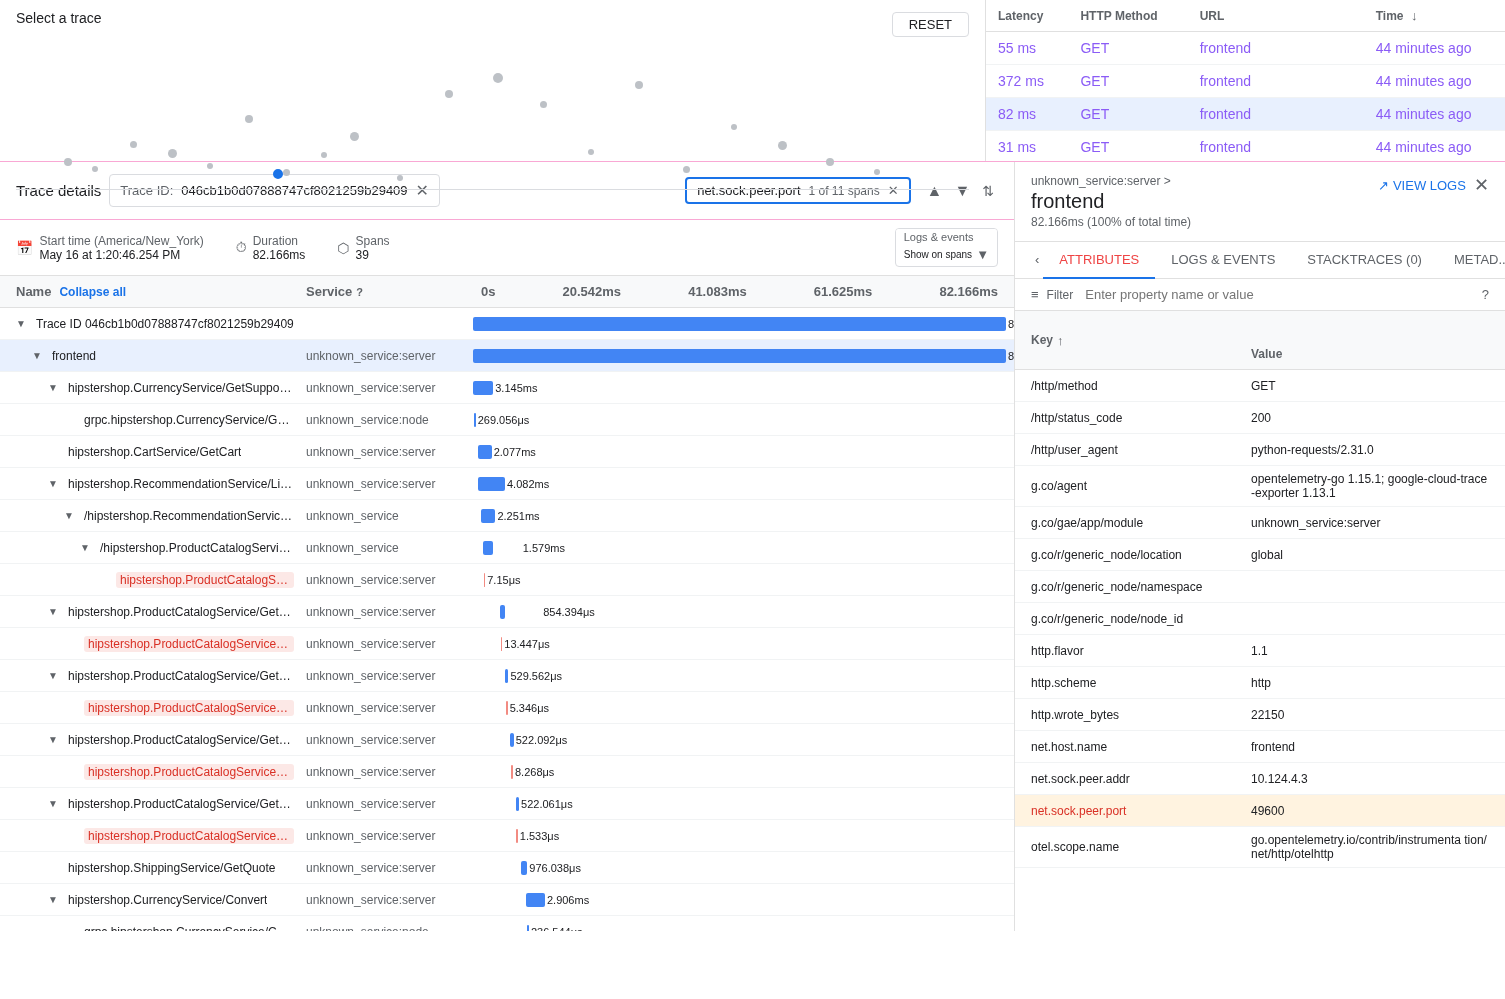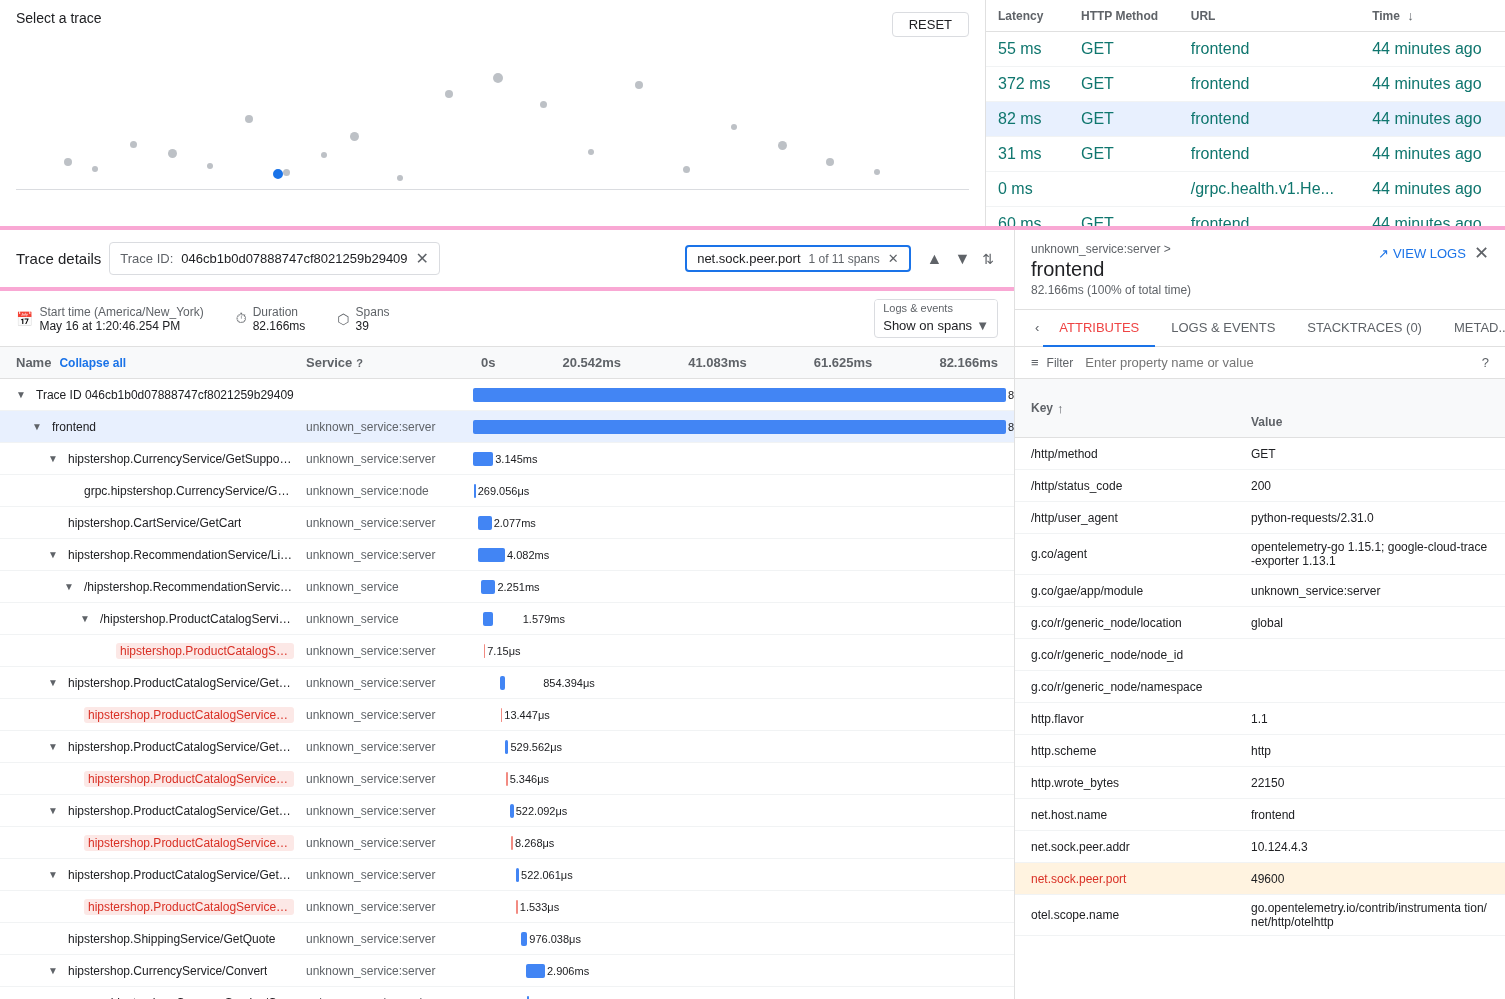--- a/index.html
+++ b/index.html
@@ -1,63 +1,63 @@
 <!DOCTYPE html>
 <html><head>
   <meta charset="utf-8">
   <style>
     * { box-sizing: border-box; margin: 0; padding: 0; font-family: 'Google Sans', Arial, sans-serif; font-size: 13px; }
     body { background: #fff; color: #202124; overflow: hidden; width: 1505px; height: 999px; }
 
     
-    .top-area { display: flex; height: 230px; border-bottom: 4px solid #f9a8d4; justify-content: flex-end; }
+    .top-area { display: flex; height: 162px; border-bottom: 1px solid #f9a8d4; justify-content: flex-end; }
     .scatter-area { flex: 1; position: relative; padding: 10px 16px 0 16px; }
     .scatter-title { font-size: 14px; font-weight: 500; color: #202124; margin-bottom: 4px; }
     .reset-btn { position: absolute; top: 12px; right: 16px; border: 1px solid #dadce0; background: #fff; border-radius: 4px; padding: 4px 16px; cursor: pointer; font-size: 13px; color: #202124; }
     .scatter-canvas { width: 100%; height: 170px; position: relative; overflow: hidden; }
     .scatter-dot { position: absolute; border-radius: 50%; background: #bdc1c6; }
     .scatter-dot.selected { background: #1a73e8; border: 2px solid #1a73e8; }
 
     
     .trace-table { width: 520px; border-left: 1px solid #e0e0e0; overflow-y: auto; }
     .trace-table table { width: 100%; border-collapse: collapse; }
     .trace-table th { padding: 8px 12px; text-align: left; font-weight: 600; color: #5f6368; font-size: 12px; border-bottom: 1px solid #e0e0e0; background: #fff; white-space: nowrap; }
-    .trace-table td { padding: 8px 12px; border-bottom: 1px solid #f1f3f4; color: #0f766e; white-space: nowrap; font-size: 16px; }
+    .trace-table td { padding: 8px 12px; border-bottom: 1px solid #f1f3f4; color: #8b5cf6; white-space: nowrap; font-size: 14px; }
     .trace-table tr.selected td { background: #e8f0fe; }
     .sort-icon { display: inline-block; margin-left: 4px; }
 
     
     .main-area { display: flex; height: calc(999px - 230px); }
 
     
     .trace-panel { flex: 1; display: flex; flex-direction: column; border-right: 1px solid #e0e0e0; overflow: hidden; }
 
     
-    .trace-header { padding: 12px 16px; border-bottom: 4px solid #f9a8d4; display: flex; align-items: center; justify-content: space-between; }
+    .trace-header { padding: 12px 16px; border-bottom: 1px solid #f9a8d4; display: flex; align-items: center; justify-content: space-between; }
     .trace-id-box { display: flex; align-items: center; border: 1px solid #dadce0; border-radius: 4px; padding: 6px 10px; gap: 8px; font-size: 13px; }
     .trace-id-label { color: #5f6368; }
     .trace-id-value { color: #202124; }
     .clear-icon { color: #5f6368; cursor: pointer; font-size: 16px; }
     .span-filter-box { display: flex; align-items: center; border: 2px solid #1a73e8; border-radius: 4px; padding: 4px 10px; gap: 8px; background: #fff; }
     .span-nav { display: flex; gap: 4px; margin-left: 8px; }
     .nav-btn { border: none; background: none; cursor: pointer; color: #5f6368; font-size: 16px; padding: 2px 4px; }
 
     
     .trace-info { display: flex; align-items: center; padding: 8px 16px; border-bottom: 1px solid #e0e0e0; gap: 32px; }
     .info-item { display: flex; align-items: center; gap: 6px; }
     .info-icon { color: #5f6368; font-size: 14px; }
     .info-label { color: #5f6368; font-size: 12px; }
     .info-value { color: #202124; font-size: 12px; font-weight: 500; }
 
     
     .logs-events-area { position: relative; margin-left: auto; }
     .logs-events-box { border: 1px solid #dadce0; border-radius: 4px; overflow: hidden; }
     .logs-events-label { font-size: 11px; color: #5f6368; padding: 2px 8px 0; background: #fff; }
     .logs-events-select { display: flex; align-items: center; padding: 4px 8px; gap: 4px; cursor: pointer; }
-    .logs-events-value { font-size: 13px; color: #202124; }
+    .logs-events-value { font-size: 10px; color: #202124; }
     .dropdown-arrow { color: #5f6368; }
 
     
     .spans-header { display: flex; border-bottom: 1px solid #e0e0e0; padding: 0 8px; background: #f8f9fa; }
     .spans-col-name { width: 290px; padding: 8px 8px; font-weight: 600; color: #5f6368; font-size: 12px; display: flex; align-items: center; gap: 8px; }
     .spans-col-service { width: 175px; padding: 8px 8px; font-weight: 600; color: #5f6368; font-size: 12px; display: flex; align-items: center; gap: 4px; }
     .spans-col-timeline { flex: 1; padding: 8px 8px; font-weight: 600; color: #5f6368; font-size: 12px; display: flex; align-items: center; justify-content: space-between; }
     .timeline-labels { display: flex; justify-content: space-between; width: 100%; font-size: 11px; color: #5f6368; }
 
     
@@ -582,25 +582,25 @@
           </div>
           <div class="attr-row">
             <div class="attr-key">g.co/gae/app/module</div>
             <div class="attr-val">unknown_service:server</div>
           </div>
           <div class="attr-row">
             <div class="attr-key">g.co/r/generic_node/location</div>
             <div class="attr-val">global</div>
           </div>
           <div class="attr-row">
+            <div class="attr-key">g.co/r/generic_node/namespace</div>
+            <div class="attr-val"></div>
+          </div>
+          <div class="attr-row">
             <div class="attr-key">g.co/r/generic_node/node_id</div>
-            <div class="attr-val"></div>
-          </div>
-          <div class="attr-row">
-            <div class="attr-key">g.co/r/generic_node/namespace</div>
             <div class="attr-val"></div>
           </div>
           <div class="attr-row">
             <div class="attr-key">http.flavor</div>
             <div class="attr-val">1.1</div>
           </div>
           <div class="attr-row">
             <div class="attr-key">http.scheme</div>
             <div class="attr-val">http</div>
           </div>

